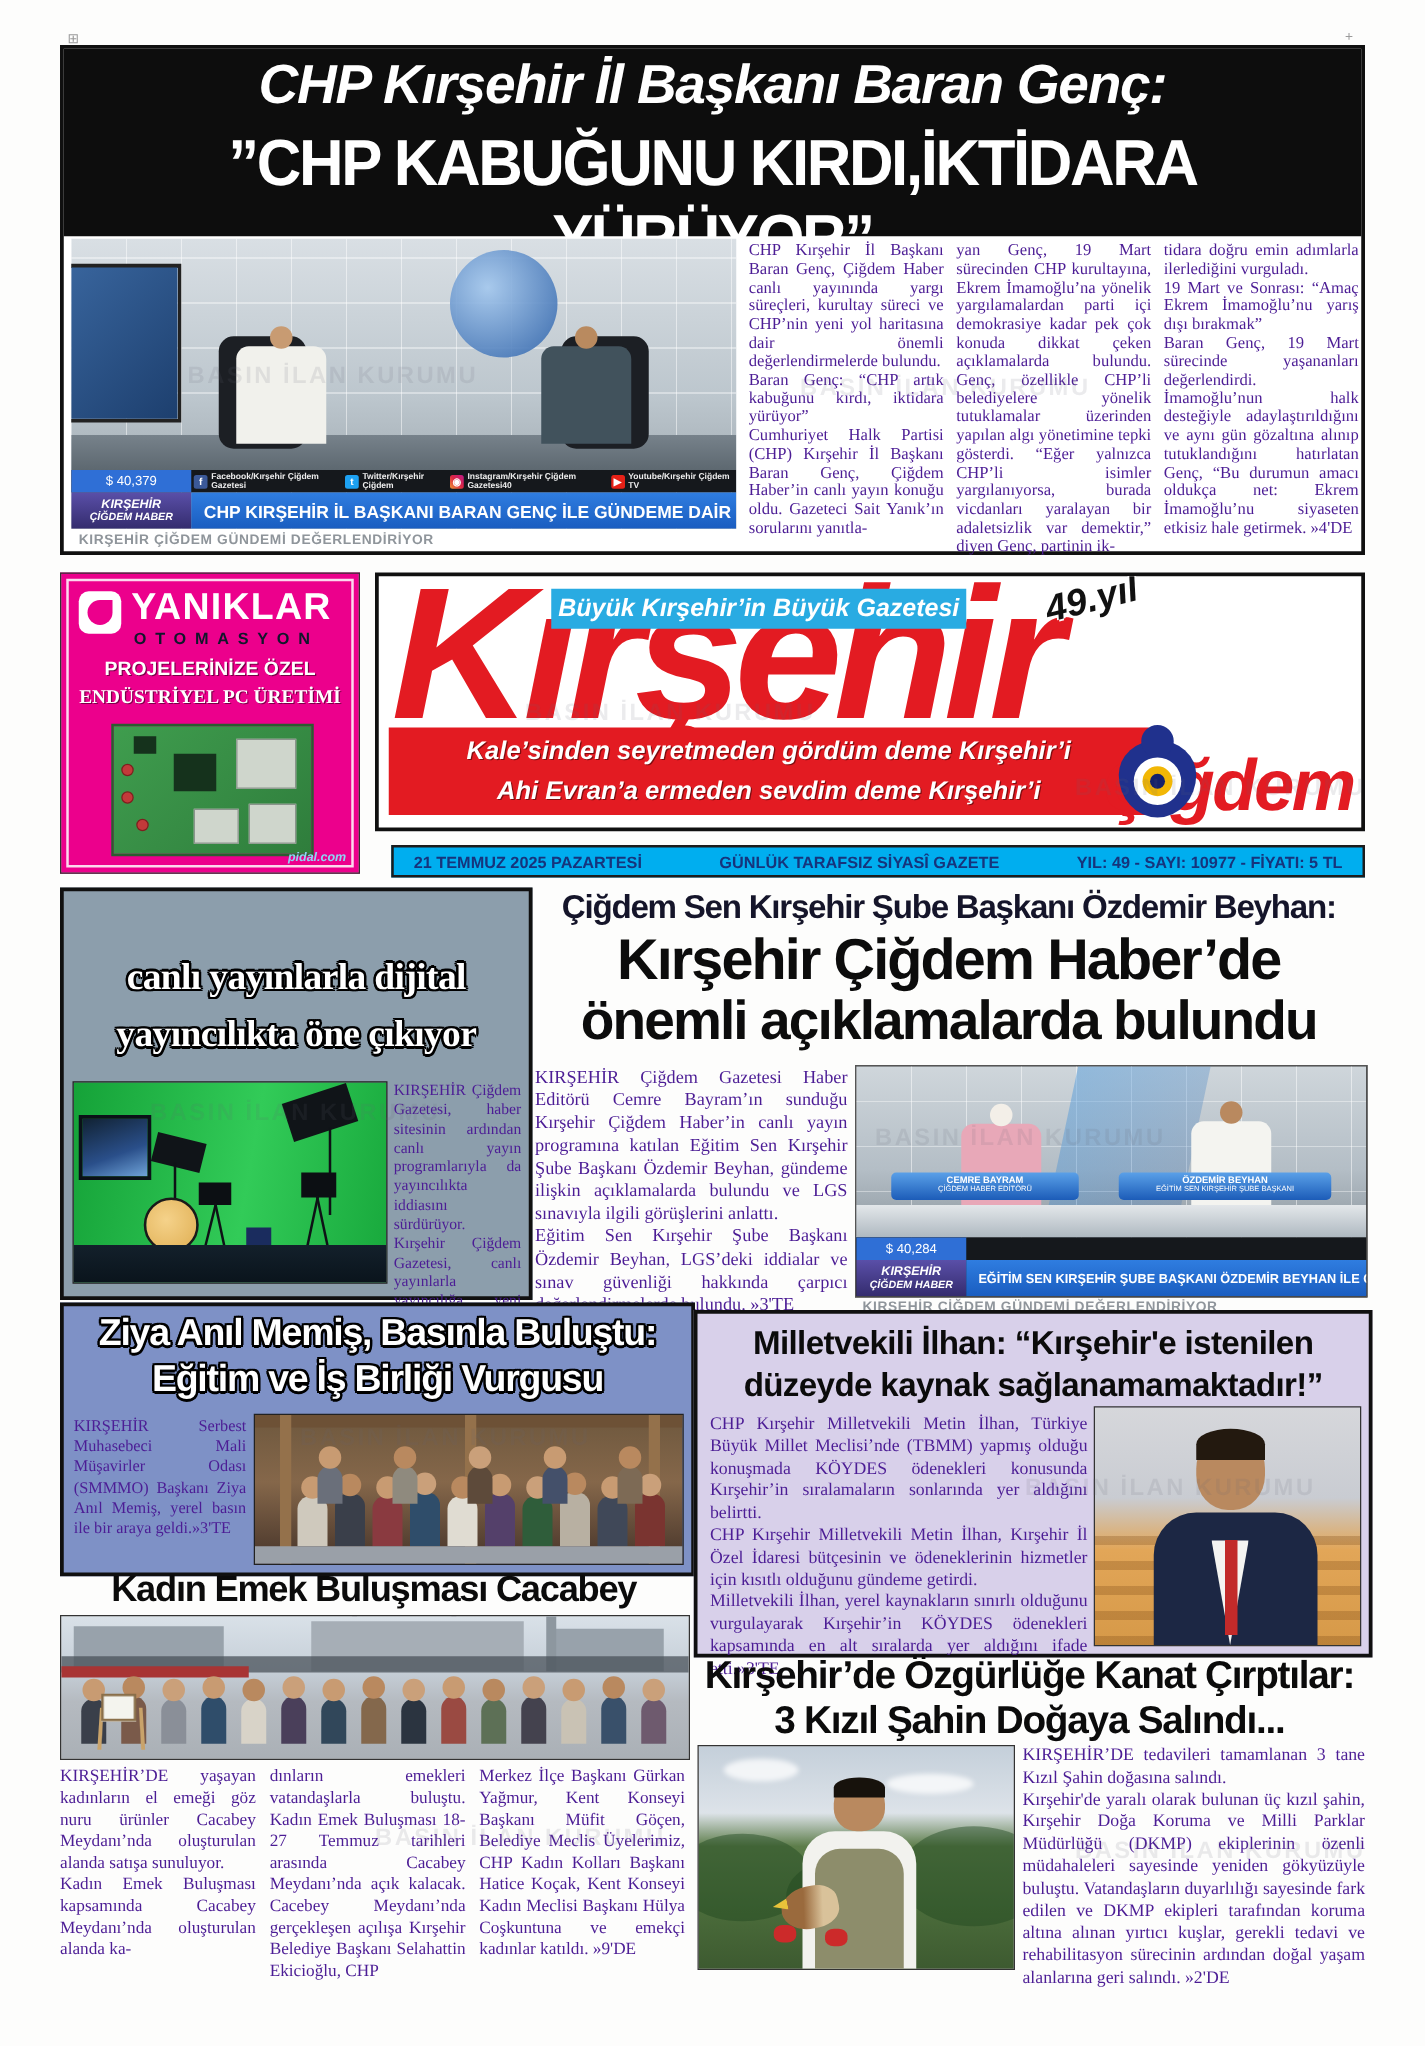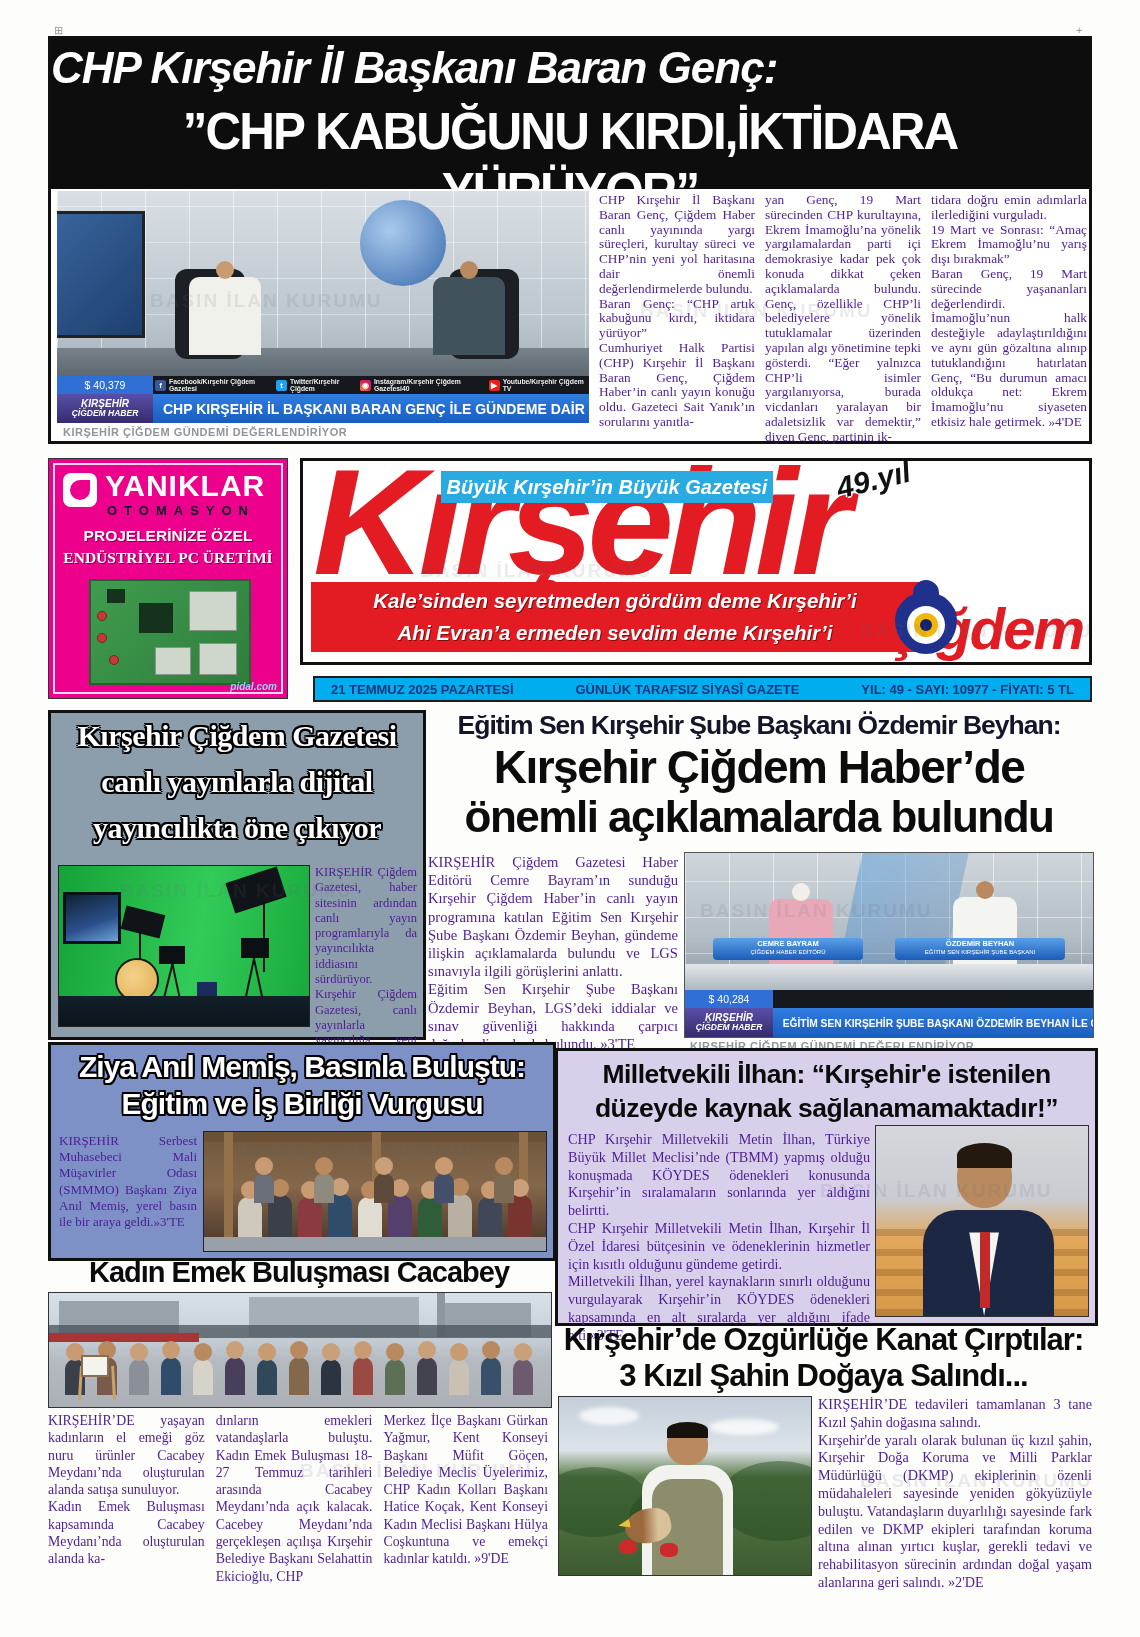--- a/index.html
+++ b/index.html
@@ -7,21 +7,21 @@
         font-family:"Liberation Sans",sans-serif;color:#15152a;}
   .abs{position:absolute;}
   .bodytext{font-family:Liberation Serif, serif;text-align:justify;white-space:pre-line;color:#4c1d95;}
   .outline-w{color:#fff;text-shadow:2px 0 #000,-2px 0 #000,0 2px #000,0 -2px #000,1.6px 1.6px #000,-1.6px -1.6px #000,1.6px -1.6px #000,-1.6px 1.6px #000;}
   .wm{position:absolute;color:rgba(100,100,115,.13);font-weight:bold;font-size:19px;letter-spacing:2px;pointer-events:none;white-space:nowrap;z-index:50;}
   .crop{position:absolute;color:#9a9a9a;font-size:11px;}
 
   
   .topbox{left:48px;top:36px;width:1038px;height:402px;border:3px solid #101010;background:#fff;}
   .topbox .blackhead{position:absolute;left:0;top:0;right:0;height:150px;background:#0d0d0d;}
-  .kicker1{position:absolute;left:0;right:0;top:4px;color:#fff;font-style:italic;font-weight:bold;font-size:44px;letter-spacing:-1px;}
+  .kicker1{position:absolute;left:0;right:0;top:4px;color:#fff;font-style:italic;font-weight:bold;font-size:44px;text-align:center;letter-spacing:-1px;}
   .head1{position:absolute;left:0;right:0;top:62px;color:#fff;font-weight:800;font-size:52px;text-align:center;letter-spacing:-2px;transform:scaleX(.95);transform-origin:center;}
   .topcols{position:absolute;left:548px;top:154px;width:488px;height:244px;display:flex;gap:10px;}
   .topcols .col{flex:1;font-size:13.3px;line-height:14.8px;}
 
   
   .photo1{left:6px;top:152px;width:532px;height:232px;background:linear-gradient(180deg,#d9dfe4 0%,#bcc6cd 55%,#939da4 100%);overflow:hidden;}
   .gridlines{position:absolute;inset:0;background-image:repeating-linear-gradient(90deg,rgba(255,255,255,.5) 0 1px,transparent 1px 44px),repeating-linear-gradient(0deg,rgba(255,255,255,.4) 0 1px,transparent 1px 36px);}
   .monitor1{position:absolute;left:0;top:10%;width:16%;height:52%;background:linear-gradient(135deg,#38649c,#1d3f6e);box-shadow:0 0 0 3px #222;}
   .globe1{position:absolute;left:57%;top:4%;width:86px;height:86px;border-radius:50%;background:radial-gradient(circle at 35% 35%,#a4c8ee,#2a5fa8);opacity:.9;}
   .chair{position:absolute;width:70px;height:90px;background:#1c1f24;border-radius:12px;}
@@ -241,21 +241,20 @@
     <div class="mast-sub">Çiğdem</div>
   </div>
 
   <div class="abs dateband">
     <span>21 TEMMUZ 2025 PAZARTESİ</span>
     <span>GÜNLÜK TARAFSIZ SİYASÎ GAZETE</span>
     <span>YIL: 49 - SAYI: 10977 - FİYATI: 5 TL</span>
   </div>
 
   <div class="abs digibox">
-    <div class="digih outline-w" style="top:6px;">Kırşehir Çiğdem Gazetesi</div>
     <div class="digih outline-w" style="top:52px;">canlı yayınlarla dijital</div>
     <div class="digih outline-w" style="top:98px;">yayıncılıkta öne çıkıyor</div>
     <div class="photo2">
       <div class="gstv"></div>
       <div class="softbox" style="right:26px;top:8px;width:54px;height:32px;transform:rotate(-18deg);"></div>
       <div class="standline" style="right:44px;top:36px;height:70px;"></div>
       <div class="softbox" style="left:64px;top:44px;width:40px;height:24px;transform:rotate(14deg);"></div>
       <div class="standline" style="left:80px;top:64px;height:64px;"></div>
       <div class="reflector" style="left:56px;top:92px;"></div>
       <div class="camblock" style="left:100px;top:80px;width:26px;height:18px;"></div>
@@ -264,21 +263,21 @@
       <div class="camblock" style="left:182px;top:72px;width:28px;height:20px;"></div>
       <div class="standline" style="left:188px;top:90px;height:62px;transform:rotate(12deg);"></div>
       <div class="standline" style="left:200px;top:90px;height:62px;transform:rotate(-12deg);"></div>
       <div class="camblock" style="left:138px;top:116px;width:20px;height:14px;background:#1a2c5e;"></div>
       <div class="gsfloor"></div>
     </div>
     <div class="digitext bodytext">KIRŞEHİR Çiğdem Gazetesi, haber sitesinin ardından canlı yayın programlarıyla da yayıncılıkta iddiasını sürdürüyor.
 Kırşehir Çiğdem Gazetesi, canlı yayınlarla yayıncılığa yeni soluk getiriyor »2'DE</div>
   </div>
 
-  <div class="abs egkick">Eğitim Sen Kırşehir Şube Başkanı Özdemir Beyhan:</div>
+  <div class="abs egkick">Çiğdem Sen Kırşehir Şube Başkanı Özdemir Beyhan:</div>
   <div class="abs egh" style="top:740px;font-size:46px;">Kırşehir Çiğdem Haber’de</div>
   <div class="abs egh" style="top:792px;font-size:44px;">önemli açıklamalarda bulundu</div>
   <div class="abs egbody bodytext">KIRŞEHİR Çiğdem Gazetesi Haber Editörü Cemre Bayram’ın sunduğu Kırşehir Çiğdem Haber’in canlı yayın programına katılan Eğitim Sen Kırşehir Şube Başkanı Özdemir Beyhan, gündeme ilişkin açıklamalarda bulundu ve LGS sınavıyla ilgili görüşlerini anlattı.
 Eğitim Sen Kırşehir Şube Başkanı Özdemir Beyhan, LGS’deki iddialar ve sınav güvenliği hakkında çarpıcı değerlendirmelerde bulundu. »3'TE</div>
 
   <div class="abs photo3">
     <div class="p3scene">
       <div class="gridlines"></div>
       <div class="p3accent"></div>
       <div class="person" style="left:84px;top:46px;width:64px;height:66px;background:#e8a8b8;--s:#f3efe8;"></div>

